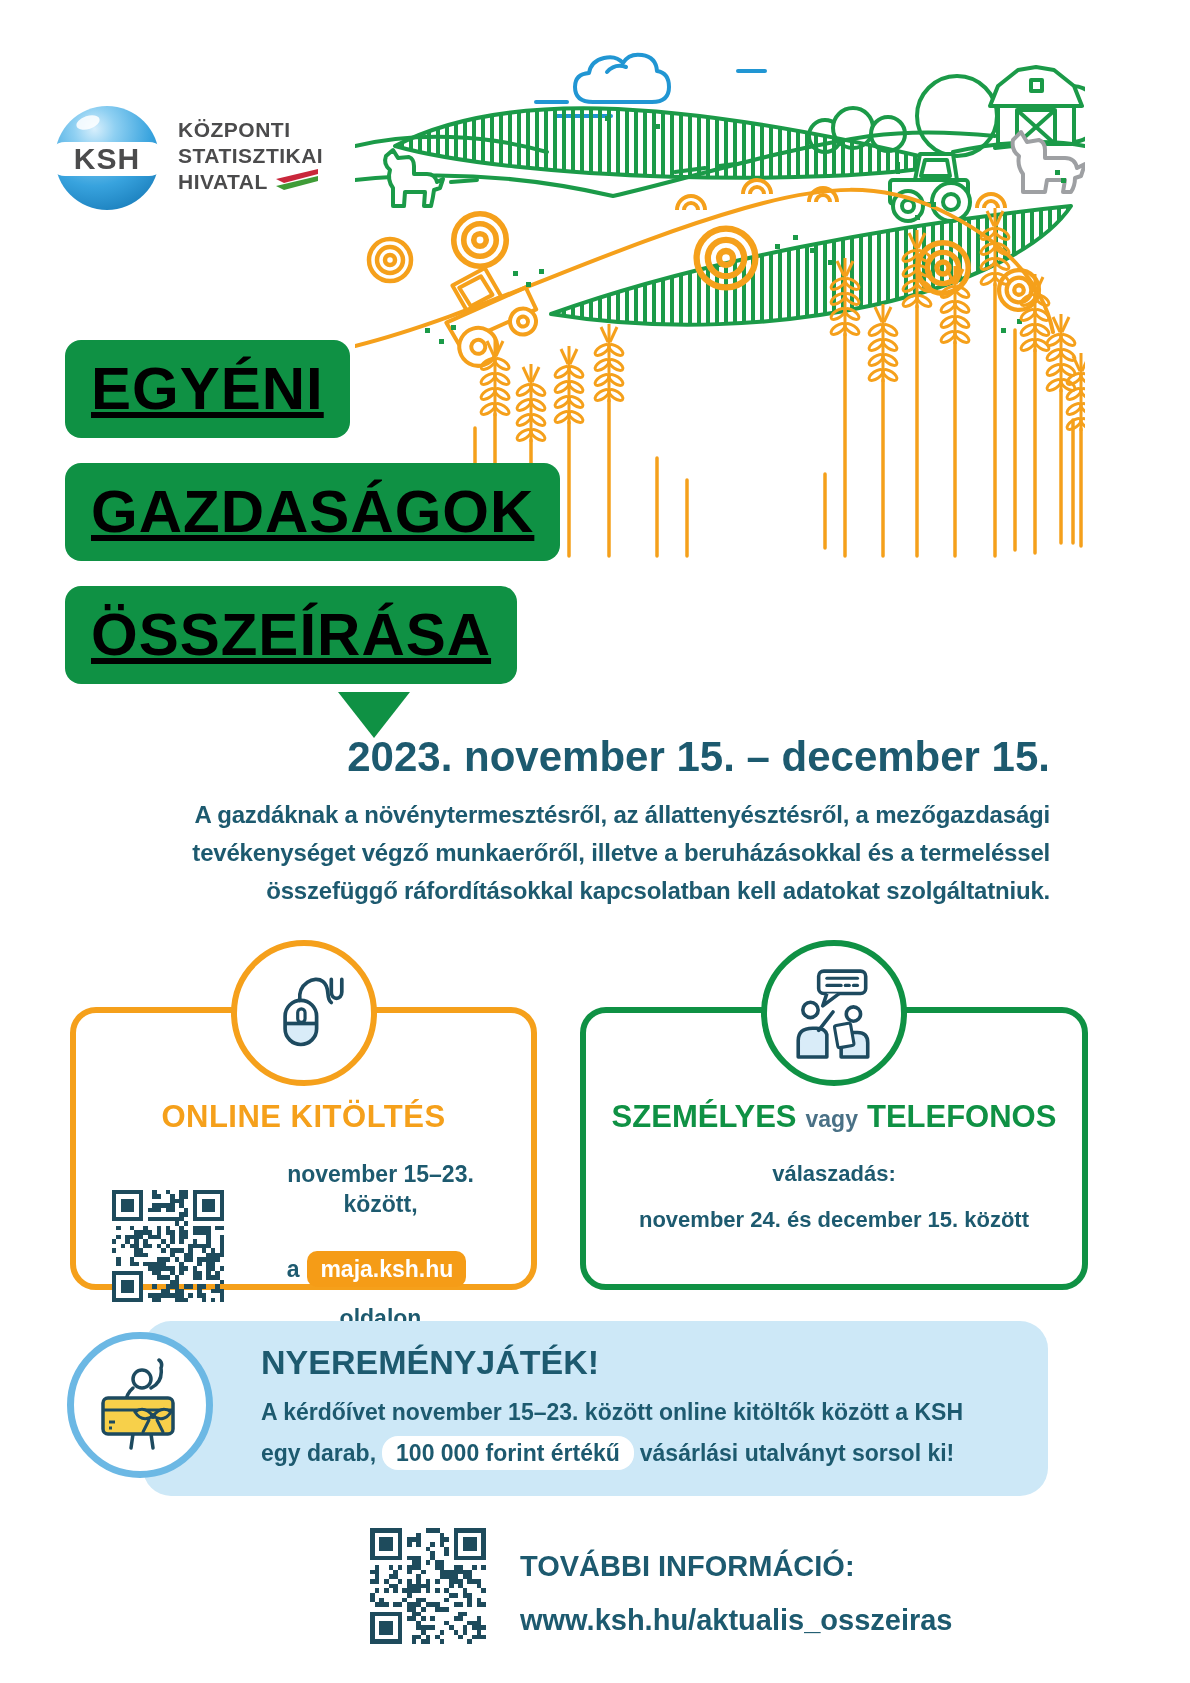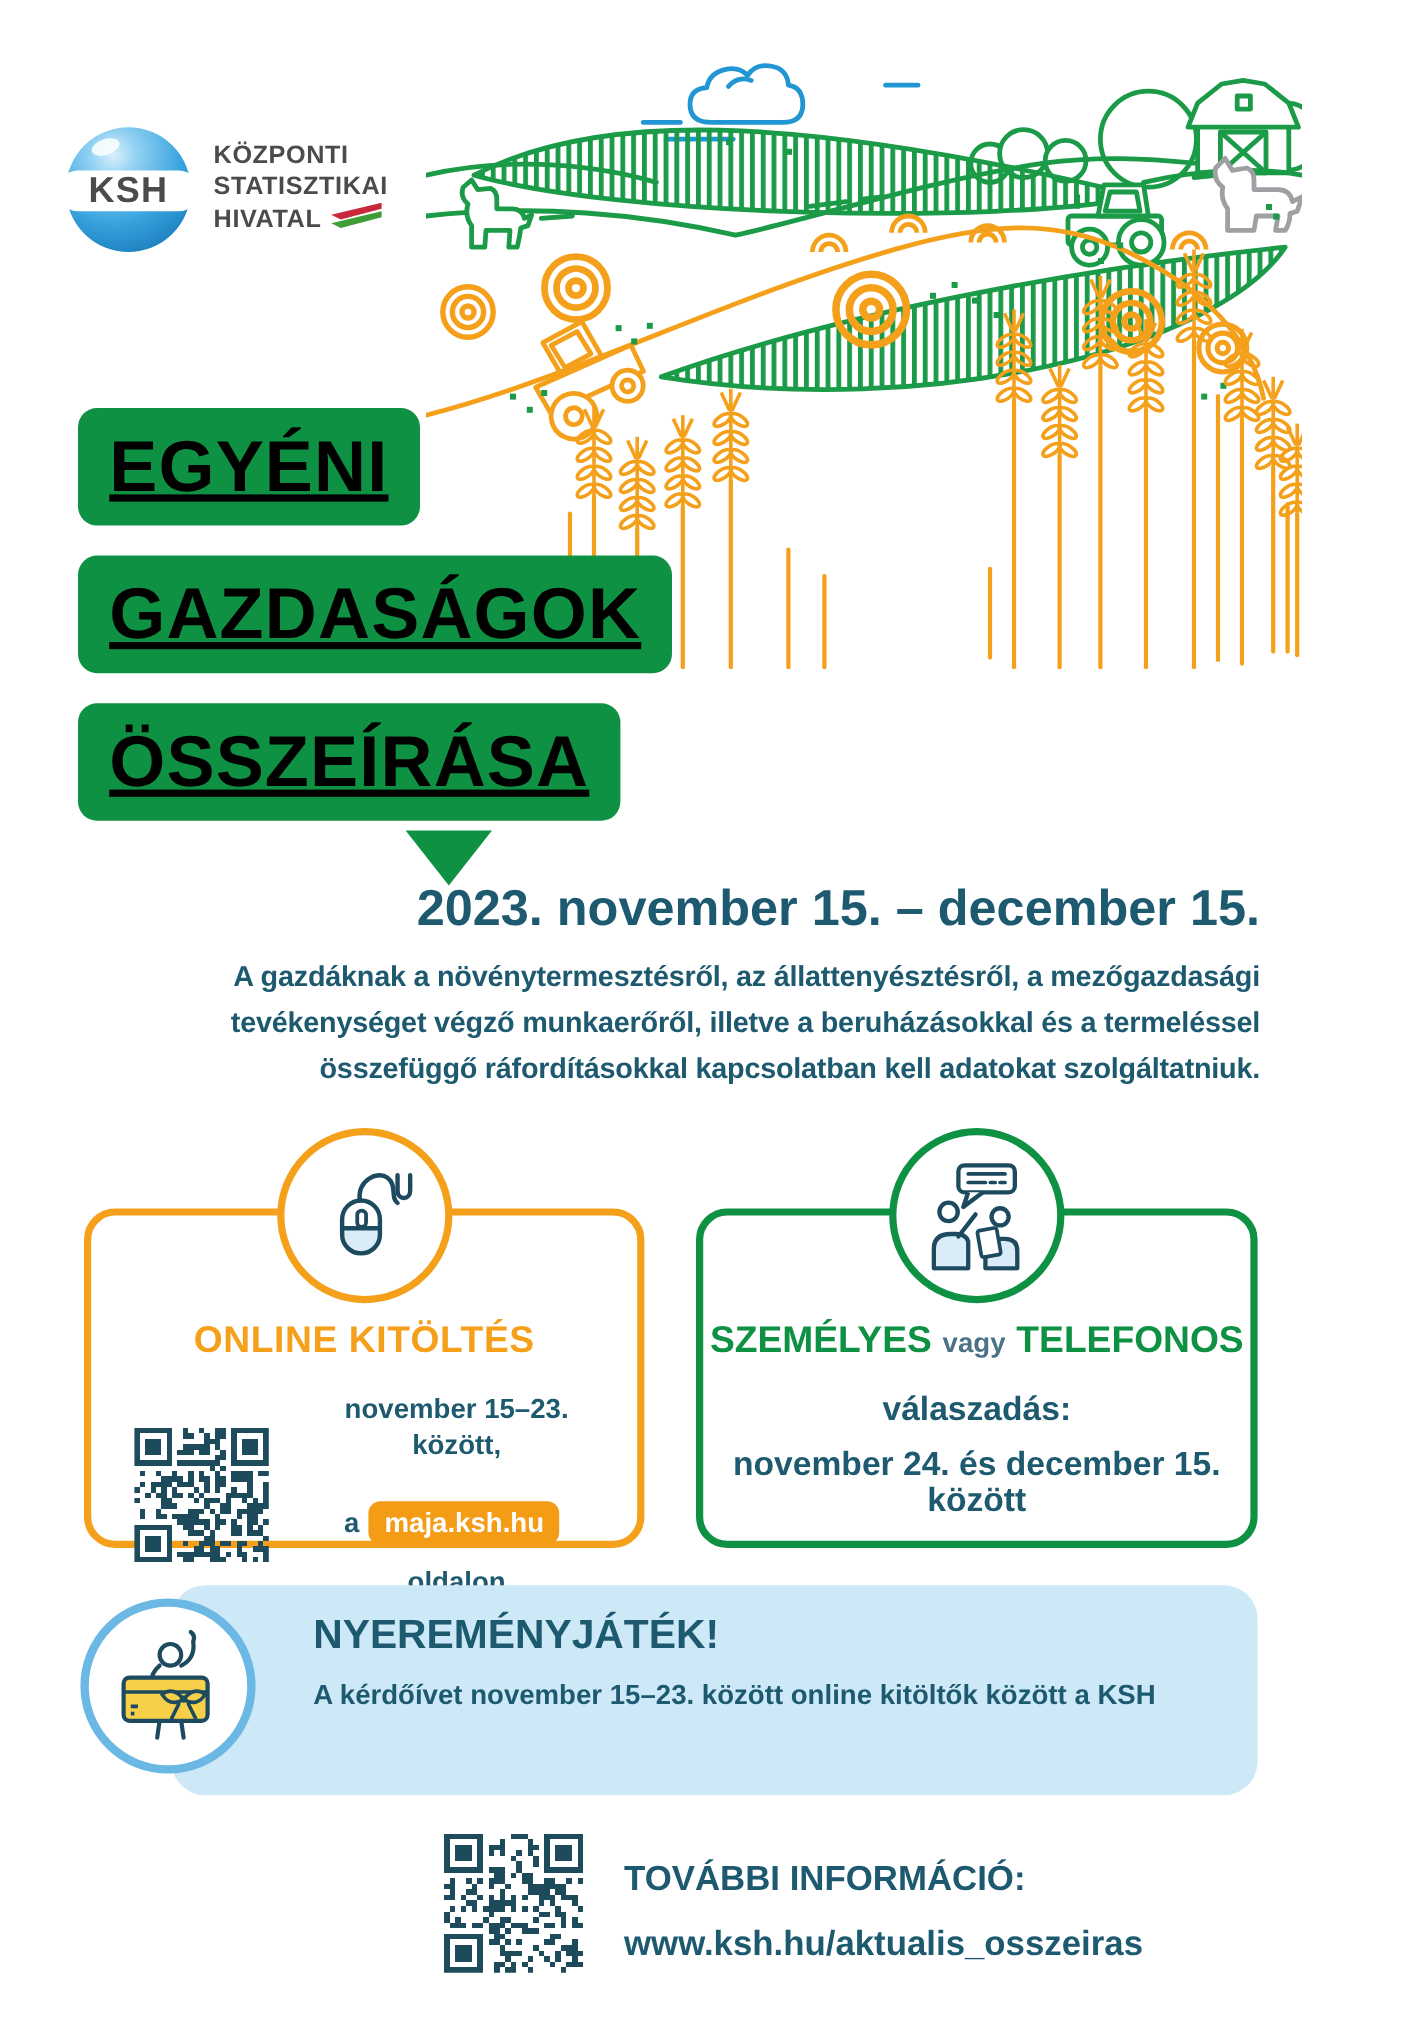--- a/index.html
+++ b/index.html
@@ -25,35 +25,35 @@
     line-height:1;padding:19px 26px;border-radius:16px;z-index:2;letter-spacing:1px;text-decoration:underline;}
   .tail{left:338px;top:692px;width:0;height:0;border-left:36px solid transparent;
     border-right:36px solid transparent;border-top:46px solid var(--green);z-index:2;}
   
   .date{left:140px;top:733px;width:910px;text-align:right;font-size:42px;font-weight:bold;color:var(--teal);}
   .intro{left:140px;top:796px;width:910px;text-align:right;font-size:24px;letter-spacing:-.2px;
     font-weight:bold;line-height:38px;color:var(--teal);}
   
   .card{position:absolute;top:1007px;height:283px;background:#fff;border-radius:26px;box-sizing:border-box;z-index:2;}
   .card.online{left:70px;width:467px;border:6px solid var(--orange);}
-  .card.personal{left:580px;width:468px;border:6px solid var(--green);}
+  .card.personal{left:580px;width:508px;border:6px solid var(--green);}
   .badge-circle{position:absolute;left:50%;top:-73px;transform:translateX(-50%);width:146px;height:146px;
     border-radius:50%;background:#fff;box-sizing:border-box;display:flex;align-items:center;justify-content:center;}
   .online .badge-circle{border:6px solid var(--orange);}
   .personal .badge-circle{border:6px solid var(--green);}
   .card-title{margin-top:86px;text-align:center;font-size:31px;font-weight:bold;}
   .online .card-title{color:var(--orange);letter-spacing:.5px;}
   .personal .card-title{color:var(--green);}
   .conj{font-size:23px;color:var(--vagy);margin:0 9px;font-weight:bold;}
   .online-content{display:flex;align-items:center;gap:26px;padding:24px 20px 0 36px;}
   .qr-box{width:112px;height:112px;flex:none;}
   .online-text{flex:1;text-align:center;color:var(--teal);font-size:23px;font-weight:bold;line-height:30px;}
   .online-text .row2{margin-top:16px;}
   .site-badge{background:var(--badge);color:#fff;border-radius:10px;padding:3px 13px;margin:16px 8px;display:inline-block;}
-  .personal-content{text-align:center;color:var(--teal);font-size:28px;font-weight:bold;margin-top:24px;line-height:30px;}
+  .personal-content{text-align:center;color:var(--teal);font-size:22px;font-weight:bold;margin-top:24px;line-height:30px;}
   .personal-content .row2{margin-top:16px;}
   
   .prize{left:143px;top:1321px;width:905px;height:175px;background:var(--light_blue);border-radius:28px;z-index:2;}
   .prize-circle{position:absolute;left:-76px;top:11px;width:146px;height:146px;border-radius:50%;box-sizing:border-box;
     border:7px solid var(--circle_blue);background:#fff;display:flex;align-items:center;justify-content:center;}
   .prize-title{margin:22px 0 0 118px;font-size:34px;font-weight:bold;color:var(--teal);}
   .prize-lines{margin:10px 0 0 118px;font-size:23px;font-weight:bold;color:var(--teal);line-height:41px;}
   .hl{background:#fff;border-radius:16px;padding:3px 14px;margin:0 6px;display:inline-block;line-height:28px;}
   
   .footer-qr{left:370px;top:1528px;width:116px;height:116px;}
@@ -550,20 +550,23 @@
         <line x1="16" y1="64" x2="22" y2="64" stroke="#1D4A5F" stroke-width="3"></line>
         <line x1="16" y1="70" x2="19" y2="70" stroke="#1D4A5F" stroke-width="3"></line>
         <path d="M 60,58 q -9,-11 -18,-4 q 7,11 18,4 Z M 60,58 q 9,-11 18,-4 q -7,11 -18,4 Z" fill="#F7D04A" stroke="#1D4A5F" stroke-width="3"></path>
         <path d="M 56,62 L 50,74 M 64,62 L 70,74" stroke="#1D4A5F" stroke-width="3" stroke-linecap="round"></path>
         <circle cx="60" cy="58" r="3" fill="#1D4A5F"></circle>
       </svg>
     </div>
     <div class="prize-title">NYEREMÉNYJÁTÉK!</div>
     <div class="prize-lines">
       <div>A kérdőívet november 15–23. között online kitöltők között a KSH</div>
+      <div>
+        <span>egy darab,</span><span class="hl">100 000 forint értékű</span><span>vásárlási utalványt sorsol ki!</span>
+      </div>
     </div>
   </div>
 
   <div class="abs footer-qr"><svg viewBox="0 0 25 25" width="100%" height="100%" shape-rendering="crispEdges">
         <rect x="12" y="0" width="1" height="1" fill="#1E4B5C"></rect>
         <rect x="13" y="0" width="1" height="1" fill="#1E4B5C"></rect>
         <rect x="14" y="0" width="1" height="1" fill="#1E4B5C"></rect>
         <rect x="10" y="1" width="1" height="1" fill="#1E4B5C"></rect>
         <rect x="15" y="1" width="1" height="1" fill="#1E4B5C"></rect>
         <rect x="8" y="2" width="1" height="1" fill="#1E4B5C"></rect>

